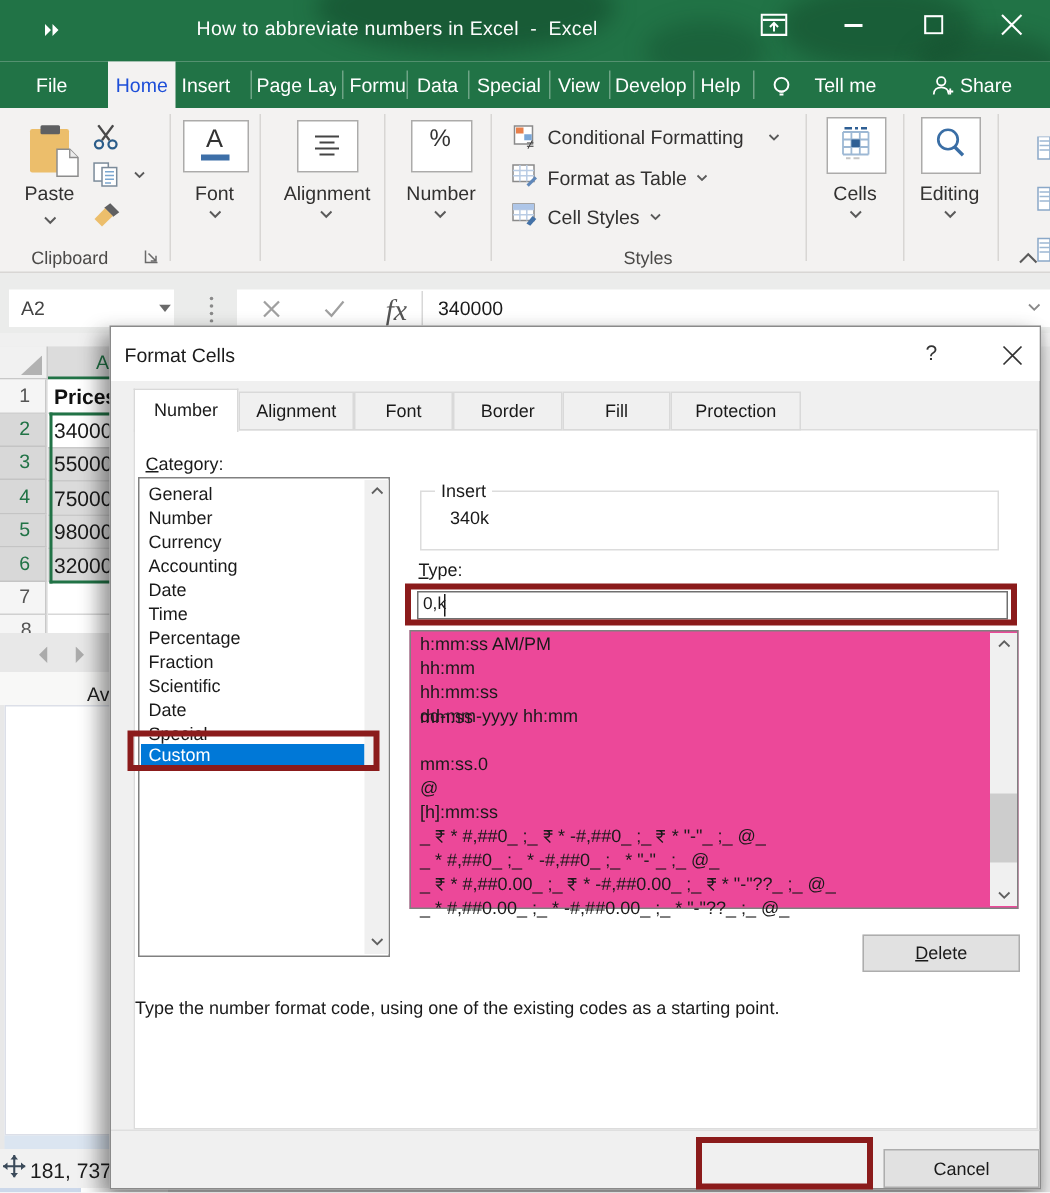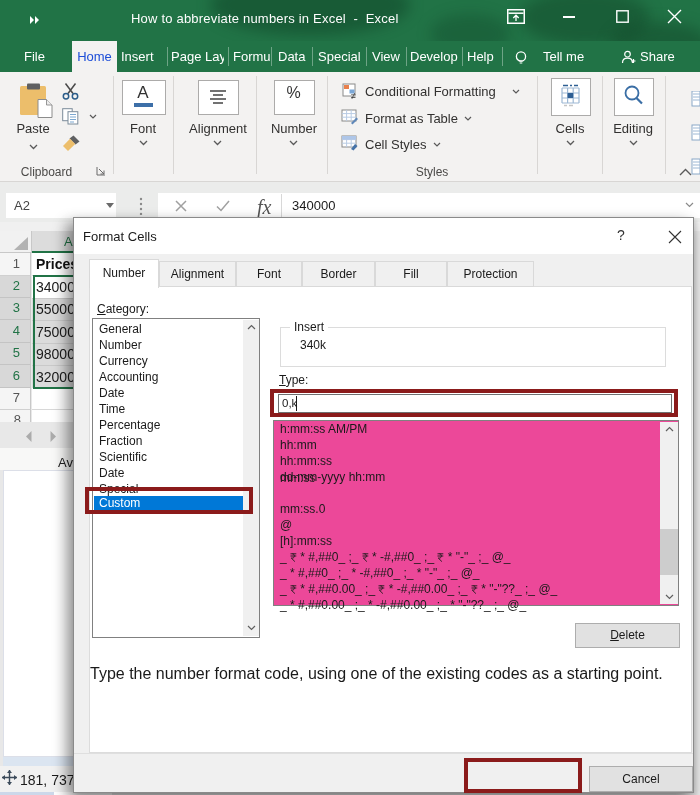--- a/index.html
+++ b/index.html
@@ -412,21 +412,21 @@
           </svg>
         <div class="abs" style="left:0;top:107px;width:18px;height:46px;background:#cdcdcd;"></div>
         <svg class="abs" style="left:5px;top:172px;" width="9" height="6" viewBox="0 0 9 6">
             <path d="M1 1 L4.5 4.5 L8 1" stroke="#606060" stroke-width="1.2" fill="none"></path>
           </svg>
       </div>
     </div>
 
     <div class="btn" style="left:501px;top:405px;width:105px;height:25px;line-height:23px;"><span style="text-decoration:underline;">D</span>elete</div>
 
-    <div class="abs" style="left:16px;top:447px;font-size:16px;color:#1a1a1a;">Type the number format code, using one of the existing codes as a starting point.</div>
+    <div class="abs" style="left:16px;top:447px;font-size:12px;color:#1a1a1a;">Type the number format code, using one of the existing codes as a starting point.</div>
 
     <div class="abs" style="left:0;top:535px;width:619px;height:1px;background:#dfdfdf;"></div>
     <div class="btn" style="left:515px;top:548px;width:104px;height:26px;line-height:24px;">Cancel</div>
   </div>
 
   <div class="redbox" style="left:85px;top:487px;width:168px;height:27px;"></div>
   <div class="redbox" style="left:270px;top:389px;width:408px;height:28px;"></div>
   <div class="redbox" style="left:464px;top:758px;width:118px;height:35px;"></div>
 
 </div>

